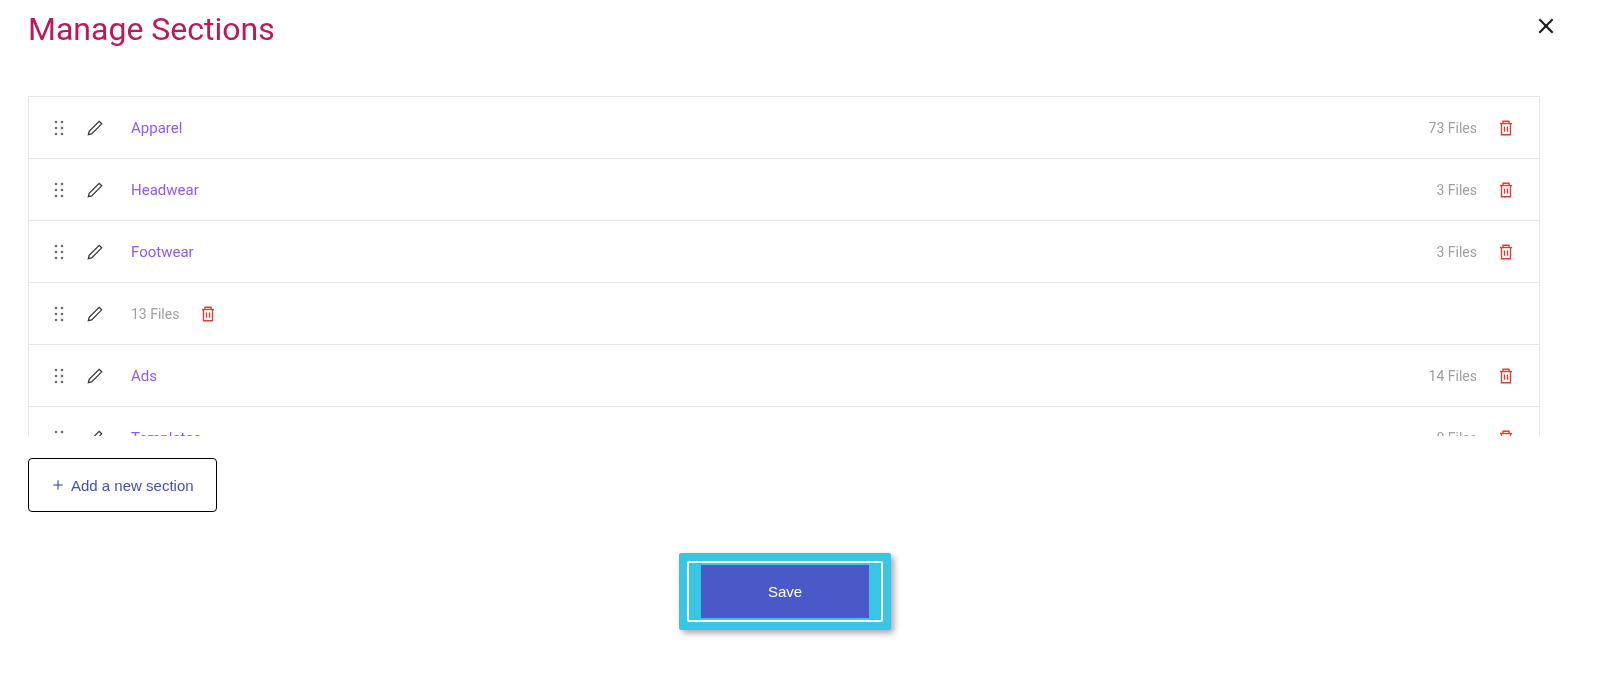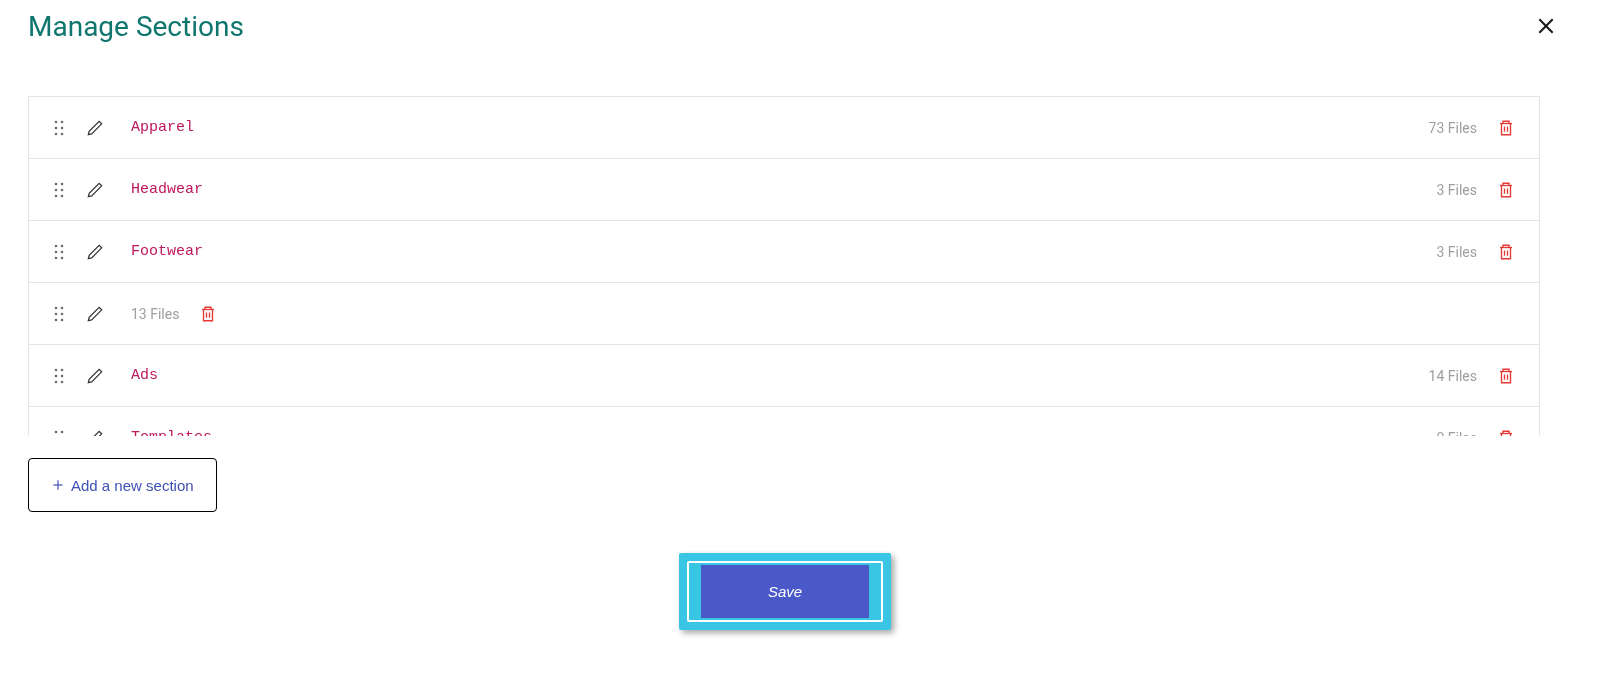--- a/index.html
+++ b/index.html
@@ -11,23 +11,23 @@
       font-family: -apple-system, BlinkMacSystemFont, "Segoe UI", Roboto, Helvetica, Arial, sans-serif;
       background: #ffffff;
       width: 1600px;
       height: 692px;
       position: relative;
     }
     .modal-title {
       position: absolute;
       top: 10px;
       left: 28px;
-      font-size: 28px;
+      font-size: 32px;
       font-weight: 400;
-      color: #0f766e;
+      color: #be185d;
     }
     .close-btn {
       position: absolute;
       top: 14px;
       right: 42px;
       width: 24px;
       height: 24px;
       cursor: pointer;
       display: flex;
       align-items: center;
@@ -90,22 +90,21 @@
       margin-right: 26px;
     }
     .edit-btn svg {
       stroke: #333333;
       fill: none;
       stroke-width: 1.5;
     }
     .section-name {
       flex: 1;
       font-size: 15px;
-      color: #be185d;
-      font-family: Liberation Mono, monospace;
+      color: #8b5cf6;
     }
     .file-count {
       font-size: 14px;
       color: #9e9e9e;
       margin-right: 20px;
     }
     .delete-btn {
       width: 18px;
       height: 18px;
       cursor: pointer;
@@ -166,21 +165,20 @@
       width: 168px;
       height: 53px;
       background: #4a59c7;
       color: #ffffff;
       font-size: 15px;
       border: none;
       cursor: pointer;
       display: flex;
       align-items: center;
       justify-content: center;
-      font-style: italic;
     }
   </style>
 </head>
 <body>
 
 <h1 class="modal-title">Manage Sections</h1>
 
 <div class="close-btn">
   <svg viewBox="0 0 24 24">
     <line x1="4" y1="4" x2="20" y2="20"></line>

